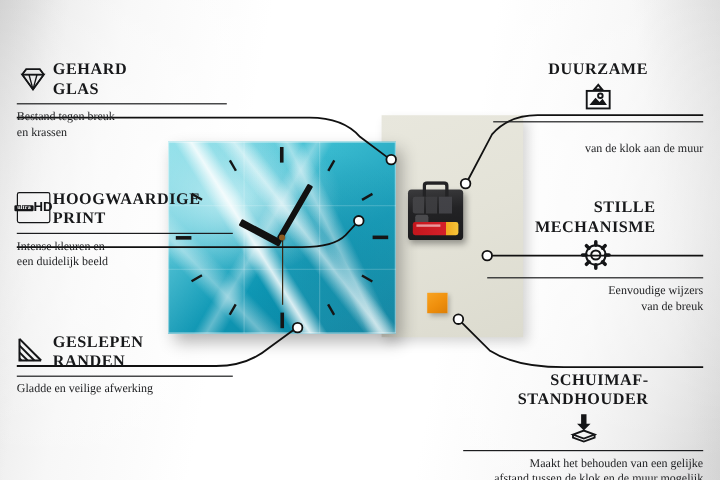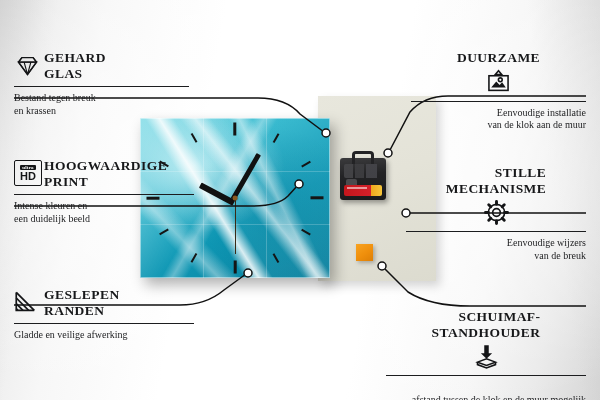--- a/index.html
+++ b/index.html
@@ -101,21 +101,21 @@
        font-size:13.5px;line-height:15.5px;letter-spacing:.45px;text-transform:uppercase;}
   .feat.right .ttl{text-align:right;}
   .rule{height:1px;background:#1c1d1f;margin:5px 0 5px;}
   .desc{font-family:"Liberation Serif", serif;color:#1d1e20;font-size:10px;line-height:12.5px;}
   .feat.right .desc{text-align:right;}
   .ico{flex:0 0 auto;width:27px;height:27px;color:#141517;}
   .ico svg{display:block;width:27px;height:27px;}
 
   
   .hd{width:26px;height:24px;border:1.6px solid #141517;border-radius:2px;
-      display:flex;flex-direction:column;align-items:center;justify-content:center;line-height:1;}
+      display:flex;flex-direction:row;align-items:center;justify-content:center;line-height:1;}
   .hd .u{font-size:5px;font-weight:700;letter-spacing:.2px;color:#141517;
          background:#141517;color:#fff;padding:0 2px;border-radius:1px;}
   .hd .b{font-size:11px;font-weight:700;color:#141517;margin-top:1px;font-family:"Liberation Sans",sans-serif;}
 </style>
 </head>
 <body>
 
 <div id="stage">
 
   <div class="bg-base"></div>
@@ -216,21 +216,21 @@
         <span>PRINT</span>
       </span>
     </div>
     <div class="rule"></div>
     <div class="desc">
       <span>Intense kleuren en</span><br>
       <span>een duidelijk beeld</span>
     </div>
   </div>
 
-  <div class="feat left" style="left:14px;top:287px;width:180px;">
+  <div class="feat left" style="left:14px;top:277px;width:180px;">
     <div class="head">
       <span class="ico">
         <svg viewBox="0 0 24 24" stroke="currentColor" stroke-width="1.5" fill="none">
           <path d="M2 3 L18 19"></path>
             <path d="M2 8 L13 19"></path>
             <path d="M2 13 L8 19"></path>
             <path d="M2 17.5 L3.5 19"></path>
           <path d="M2 3 L2 19 L18 19"></path>
           </svg>
       </span>
@@ -254,21 +254,21 @@
         <svg viewBox="0 0 24 24" stroke="currentColor" stroke-width="1.4" fill="none">
           <path d="M12 1.5 L9 5 h6 z"></path>
           <rect x="3.5" y="6" width="17" height="13"></rect>
           <path d="M5.5 16.5 L10 11 l3 3.2 2.2-2.4 3.3 4.7 z" fill="currentColor" stroke="none"></path>
           <circle cx="13.6" cy="9.6" r="1.7"></circle>
           </svg>
       </span>
     </div>
     <div class="rule"></div>
     <div class="desc">
-      <span>Eenvoudige installatie</span><br>
+      <br>
       <span>van de klok aan de muur</span>
     </div>
   </div>
 
   <div class="feat right" style="left:406px;top:165px;width:180px;">
     <div class="head">
       <span class="ttl">
         <span>STILLE</span><br>
         <span>MECHANISME</span>
       </span>
@@ -296,18 +296,18 @@
       <span class="ico">
         <svg viewBox="0 0 24 24" stroke="currentColor" stroke-width="1.4" fill="none">
           <path d="M10 2 h4 v7 h3 l-5 5 -5 -5 h3 z" fill="currentColor" stroke="none"></path>
           <path d="M4 17 l8-3 8 3 -8 3 z"></path>
           <path d="M4 17 v2.2 l8 3 8-3 V17"></path>
           </svg>
       </span>
     </div>
     <div class="rule"></div>
     <div class="desc">
-      <br>
+      <span>Maakt het behouden van een gelijke</span><br>
       <span>afstand tussen de klok en de muur mogelijk</span>
     </div>
   </div>
 
 </div>
 
 </body></html>

